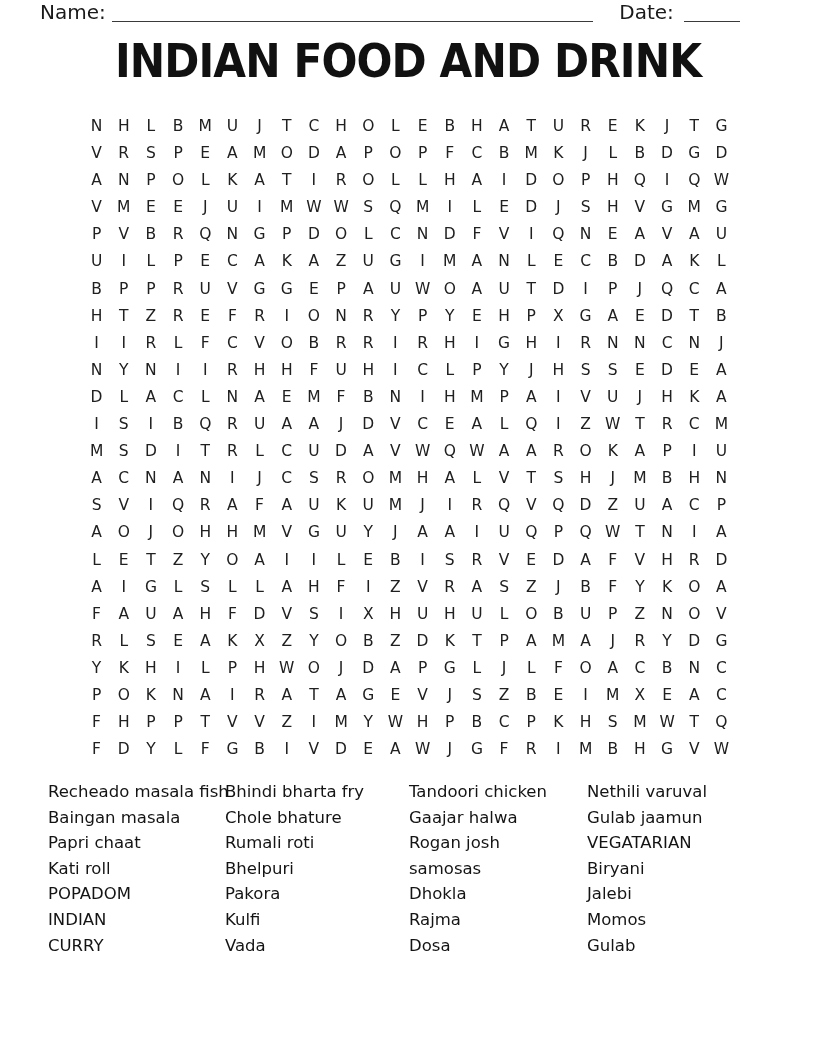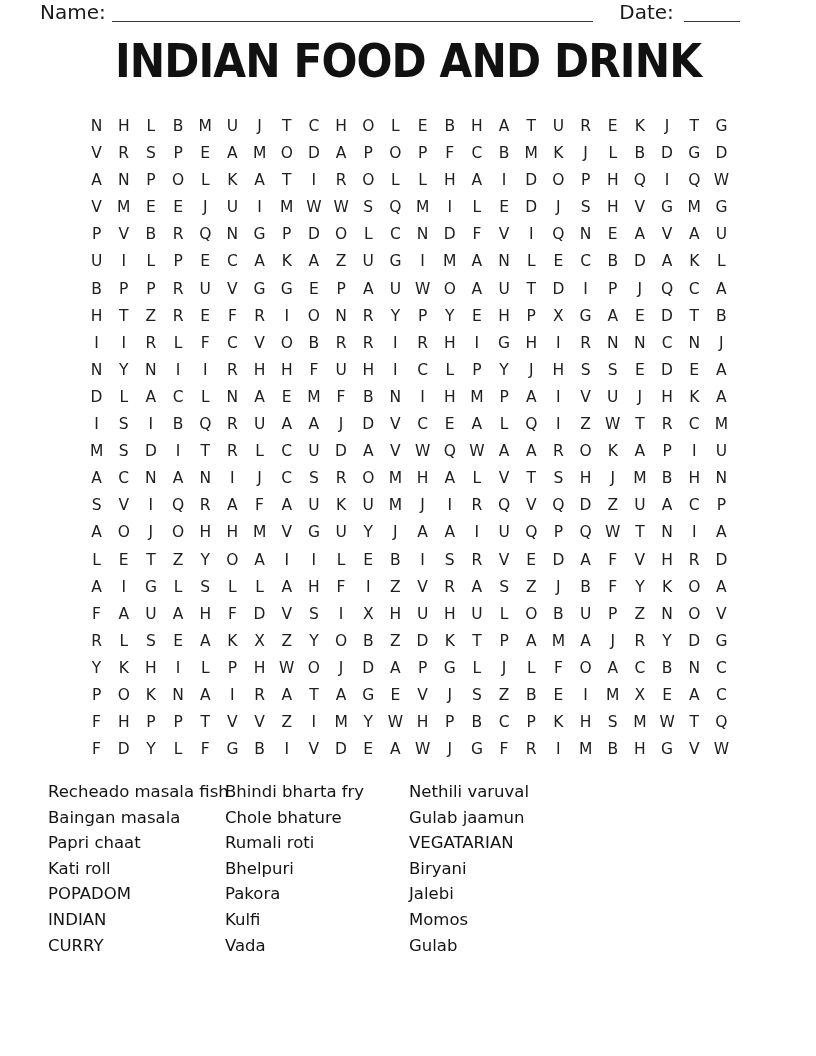--- a/index.html
+++ b/index.html
@@ -695,20 +695,29 @@
       </div>
       <div class="word-col word-col-1">
         <div class="word-item">Bhindi bharta fry</div>
         <div class="word-item">Chole bhature</div>
         <div class="word-item">Rumali roti</div>
         <div class="word-item">Bhelpuri</div>
         <div class="word-item">Pakora</div>
         <div class="word-item">Kulfi</div>
         <div class="word-item">Vada</div>
       </div>
+      <div class="word-col word-col-2">
+        <div class="word-item">Tandoori chicken</div>
+        <div class="word-item">Gaajar halwa</div>
+        <div class="word-item">Rogan josh</div>
+        <div class="word-item">samosas</div>
+        <div class="word-item">Dhokla</div>
+        <div class="word-item">Rajma</div>
+        <div class="word-item">Dosa</div>
+      </div>
       <div class="word-col word-col-3">
         <div class="word-item">Nethili varuval</div>
         <div class="word-item">Gulab jaamun</div>
         <div class="word-item">VEGATARIAN</div>
         <div class="word-item">Biryani</div>
         <div class="word-item">Jalebi</div>
         <div class="word-item">Momos</div>
         <div class="word-item">Gulab</div>
       </div>
     </div>

